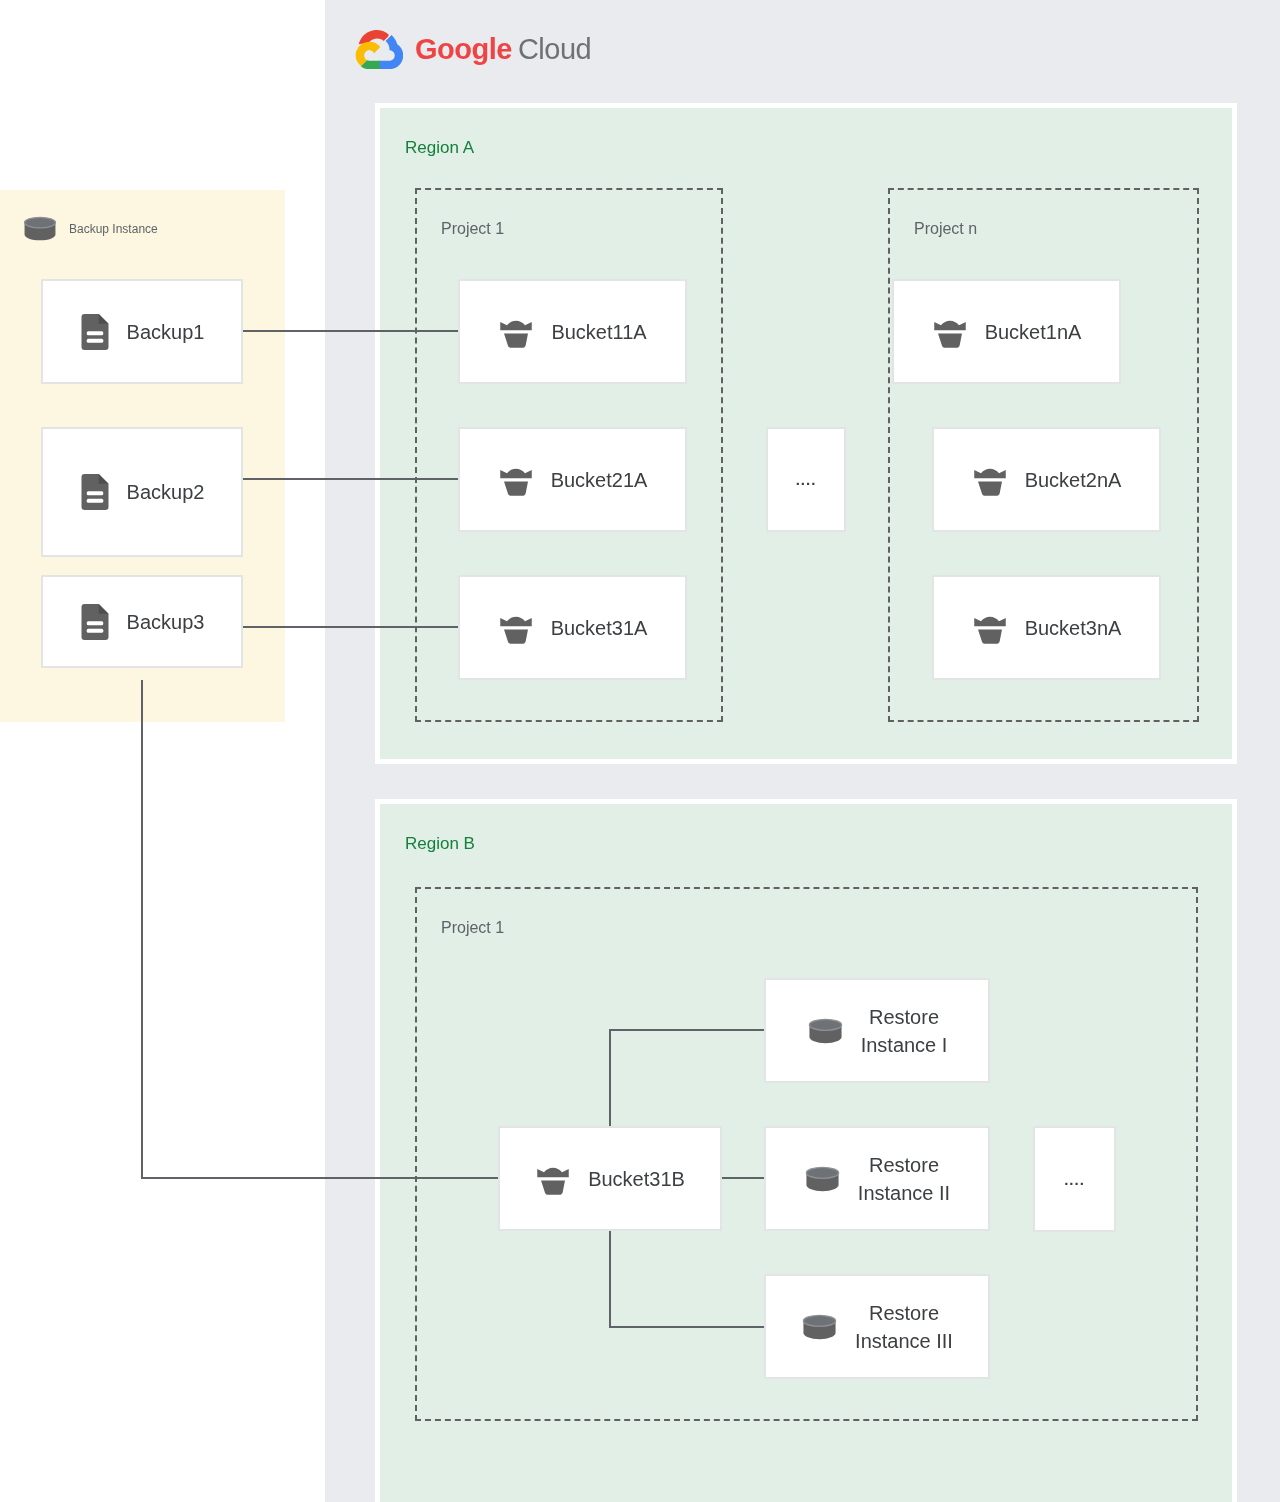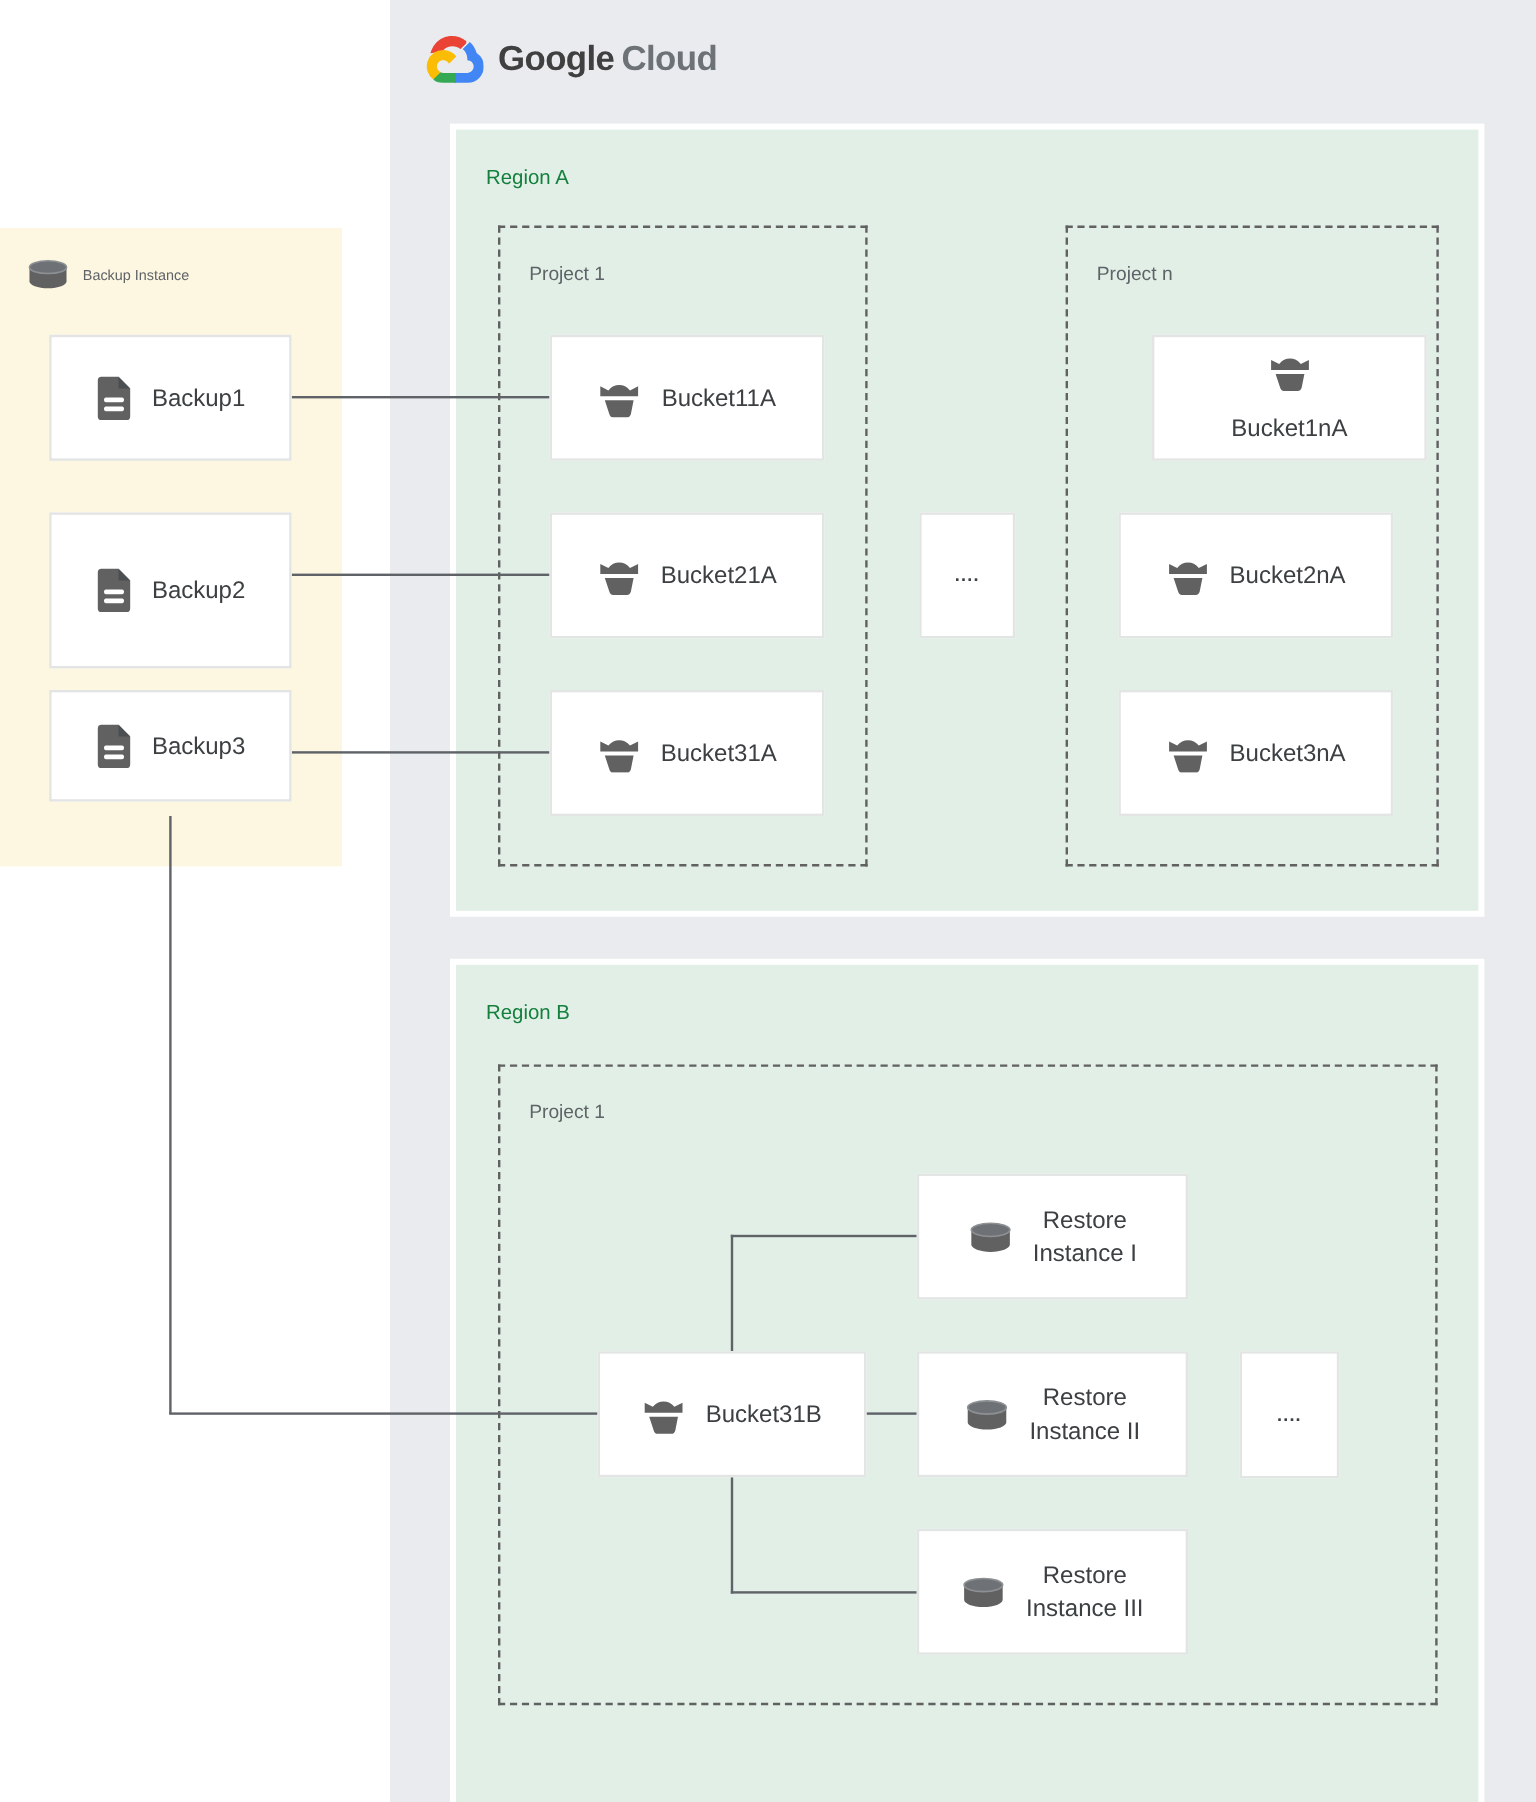--- a/index.html
+++ b/index.html
@@ -4,22 +4,22 @@
 <style>
   html,body { margin:0; padding:0; background:#fff; font-family:"Liberation Sans", sans-serif; }
   .canvas { position:relative; width:1280px; height:1502px; background:#ffffff; overflow:hidden; }
 
   
   .gcp-container { position:absolute; left:325px; top:0; width:955px; height:1502px; background:#e9ebee; }
 
   
   .logo { position:absolute; left:354px; top:30px; display:flex; align-items:center; gap:12px; }
   .logo-text { font-size:29px; letter-spacing:-0.5px; }
-  .logo-google { color:#404040; font-weight:600; }
-  .logo-cloud  { color:#6d7277; font-weight:700; margin-left:6px; }
+  .logo-google { color:#ef4444; font-weight:600; }
+  .logo-cloud  { color:#6d7277; font-weight:400; margin-left:6px; }
 
   
   .region { position:absolute; background:#e1efe7; border:5px solid #ffffff; box-sizing:border-box; }
   .region-a { left:375px; top:103px;  width:862px; height:661px; }
   .region-b { left:375px; top:799px;  width:862px; height:734px; }
   .region-label { position:absolute; left:25px; top:30px; font-size:17px; color:#15803d; }
 
   
   .project { position:absolute; border:2px dashed #616161; box-sizing:border-box; }
   .project-a1 { left:415px; top:188px; width:308px; height:534px; }
@@ -147,21 +147,21 @@
       <path fill="#616161" d="M1.5 10.2V4.6L6 6.9c1.6-2 3.7-3 6-3s4.4 1 6 3l4.5-2.3v5.6z"></path>
       <path fill="#616161" d="M4 12.4h16l-1.5 7.6c-.2 1.1-1.1 1.9-2.2 1.9H8.7c-1.1 0-2-.8-2.2-1.9z"></path>
     </svg>
     <span class="label">Bucket31A</span>
   </div>
 
   <div class="node dots-node" style="left:766px;top:427px;width:80px;height:105px;">
     <span class="label">....</span>
   </div>
 
-  <div class="node" style="left:960px;top:279px;width:229px;height:105px;flex-direction:column;">
+  <div class="node" style="left:892px;top:279px;width:229px;height:105px;">
     <svg class="icon" width="36" height="33" viewBox="0 0 24 22">
       <path fill="#616161" d="M1.5 10.2V4.6L6 6.9c1.6-2 3.7-3 6-3s4.4 1 6 3l4.5-2.3v5.6z"></path>
       <path fill="#616161" d="M4 12.4h16l-1.5 7.6c-.2 1.1-1.1 1.9-2.2 1.9H8.7c-1.1 0-2-.8-2.2-1.9z"></path>
     </svg>
     <span class="label">Bucket1nA</span>
   </div>
   <div class="node" style="left:932px;top:427px;width:229px;height:105px;">
     <svg class="icon" width="36" height="33" viewBox="0 0 24 22">
       <path fill="#616161" d="M1.5 10.2V4.6L6 6.9c1.6-2 3.7-3 6-3s4.4 1 6 3l4.5-2.3v5.6z"></path>
       <path fill="#616161" d="M4 12.4h16l-1.5 7.6c-.2 1.1-1.1 1.9-2.2 1.9H8.7c-1.1 0-2-.8-2.2-1.9z"></path>

